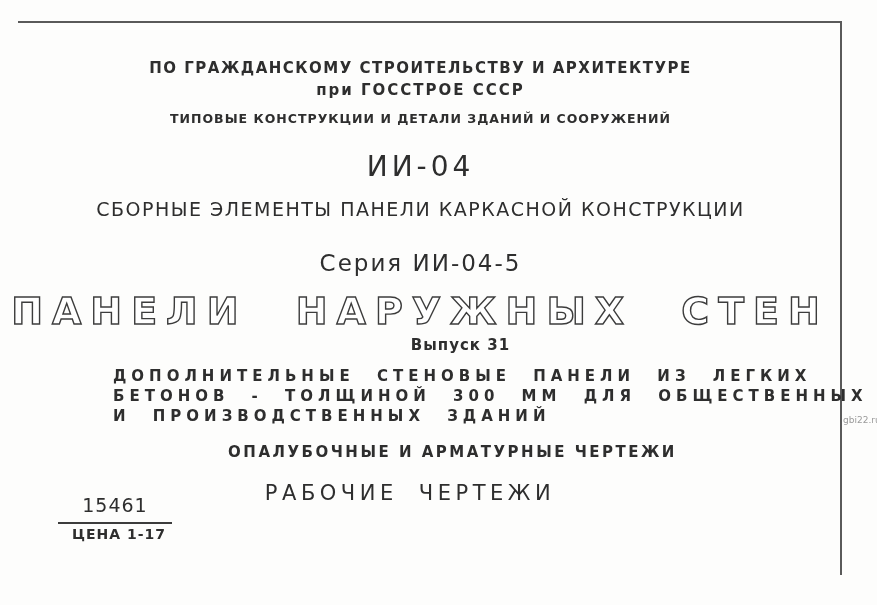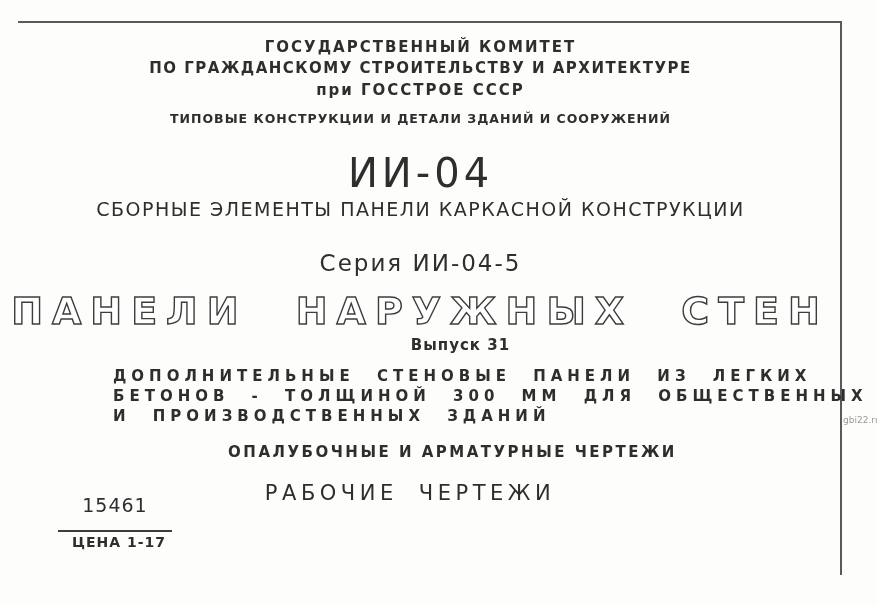--- a/index.html
+++ b/index.html
@@ -36,21 +36,21 @@
     position: absolute;
     left: 0;
     width: 841px;
     text-align: center;
     white-space: nowrap;
   }
   .hdr1 { top: 38px;  font-size: 15px; letter-spacing: 2px; font-weight: 600; }
   .hdr2 { top: 59px;  font-size: 15px; letter-spacing: 1.5px; font-weight: 600; }
   .hdr3 { top: 81px;  font-size: 15px; letter-spacing: 2px; font-weight: 600; }
   .series-caption { top: 111px; font-size: 12.5px; letter-spacing: 1px; font-weight: 700; }
-  .index-code { top: 150px; font-size: 40px; letter-spacing: 4px; font-weight: 500; }
+  .index-code { top: 150px; font-size: 28px; letter-spacing: 4px; font-weight: 500; }
   .subtitle { top: 198px; font-size: 19px; letter-spacing: 1.5px; font-weight: 500; }
   .series-line { top: 250px; font-size: 23px; letter-spacing: 2px; font-weight: 500; }
   .main-title-svg {
     position: absolute;
     left: 0;
     top: 284px;
     width: 841px;
     height: 52px;
   }
   .main-title-svg text {
@@ -83,21 +83,21 @@
     left: 58px;
     top: 494px;
     width: 114px;
     text-align: center;
   }
   .stamp-number {
     display: block;
     font-size: 19px;
     letter-spacing: 1px;
     font-weight: 500;
-    padding: 0 4px 14px 4px;
+    padding: 0 4px 6px 4px;
     border-bottom: 2px solid #3c3c3c;
   }
   .stamp-price {
     display: block;
     margin-top: 2px;
     font-size: 14px;
     letter-spacing: 1px;
     font-weight: 600;
     text-align: left;
     padding-left: 14px;
@@ -113,21 +113,20 @@
   }
 </style>
 </head>
 <body>
 
 <div class="page">
 
   <div class="frame-top"></div>
   <div class="frame-right"></div>
 
-  <div class="line hdr1">ГОСУДАРСТВЕННЫЙ КОМИТЕТ</div>
   <div class="line hdr3">при ГОССТРОЕ СССР</div>
   <div class="line hdr2">ПО ГРАЖДАНСКОМУ СТРОИТЕЛЬСТВУ И АРХИТЕКТУРЕ</div>
 
   <div class="line series-caption">ТИПОВЫЕ КОНСТРУКЦИИ И ДЕТАЛИ ЗДАНИЙ И СООРУЖЕНИЙ</div>
 
   <div class="line index-code">ИИ-04</div>
 
   <div class="line subtitle">СБОРНЫЕ ЭЛЕМЕНТЫ ПАНЕЛИ КАРКАСНОЙ КОНСТРУКЦИИ</div>
 
   <div class="line series-line">Серия ИИ-04-5</div>

